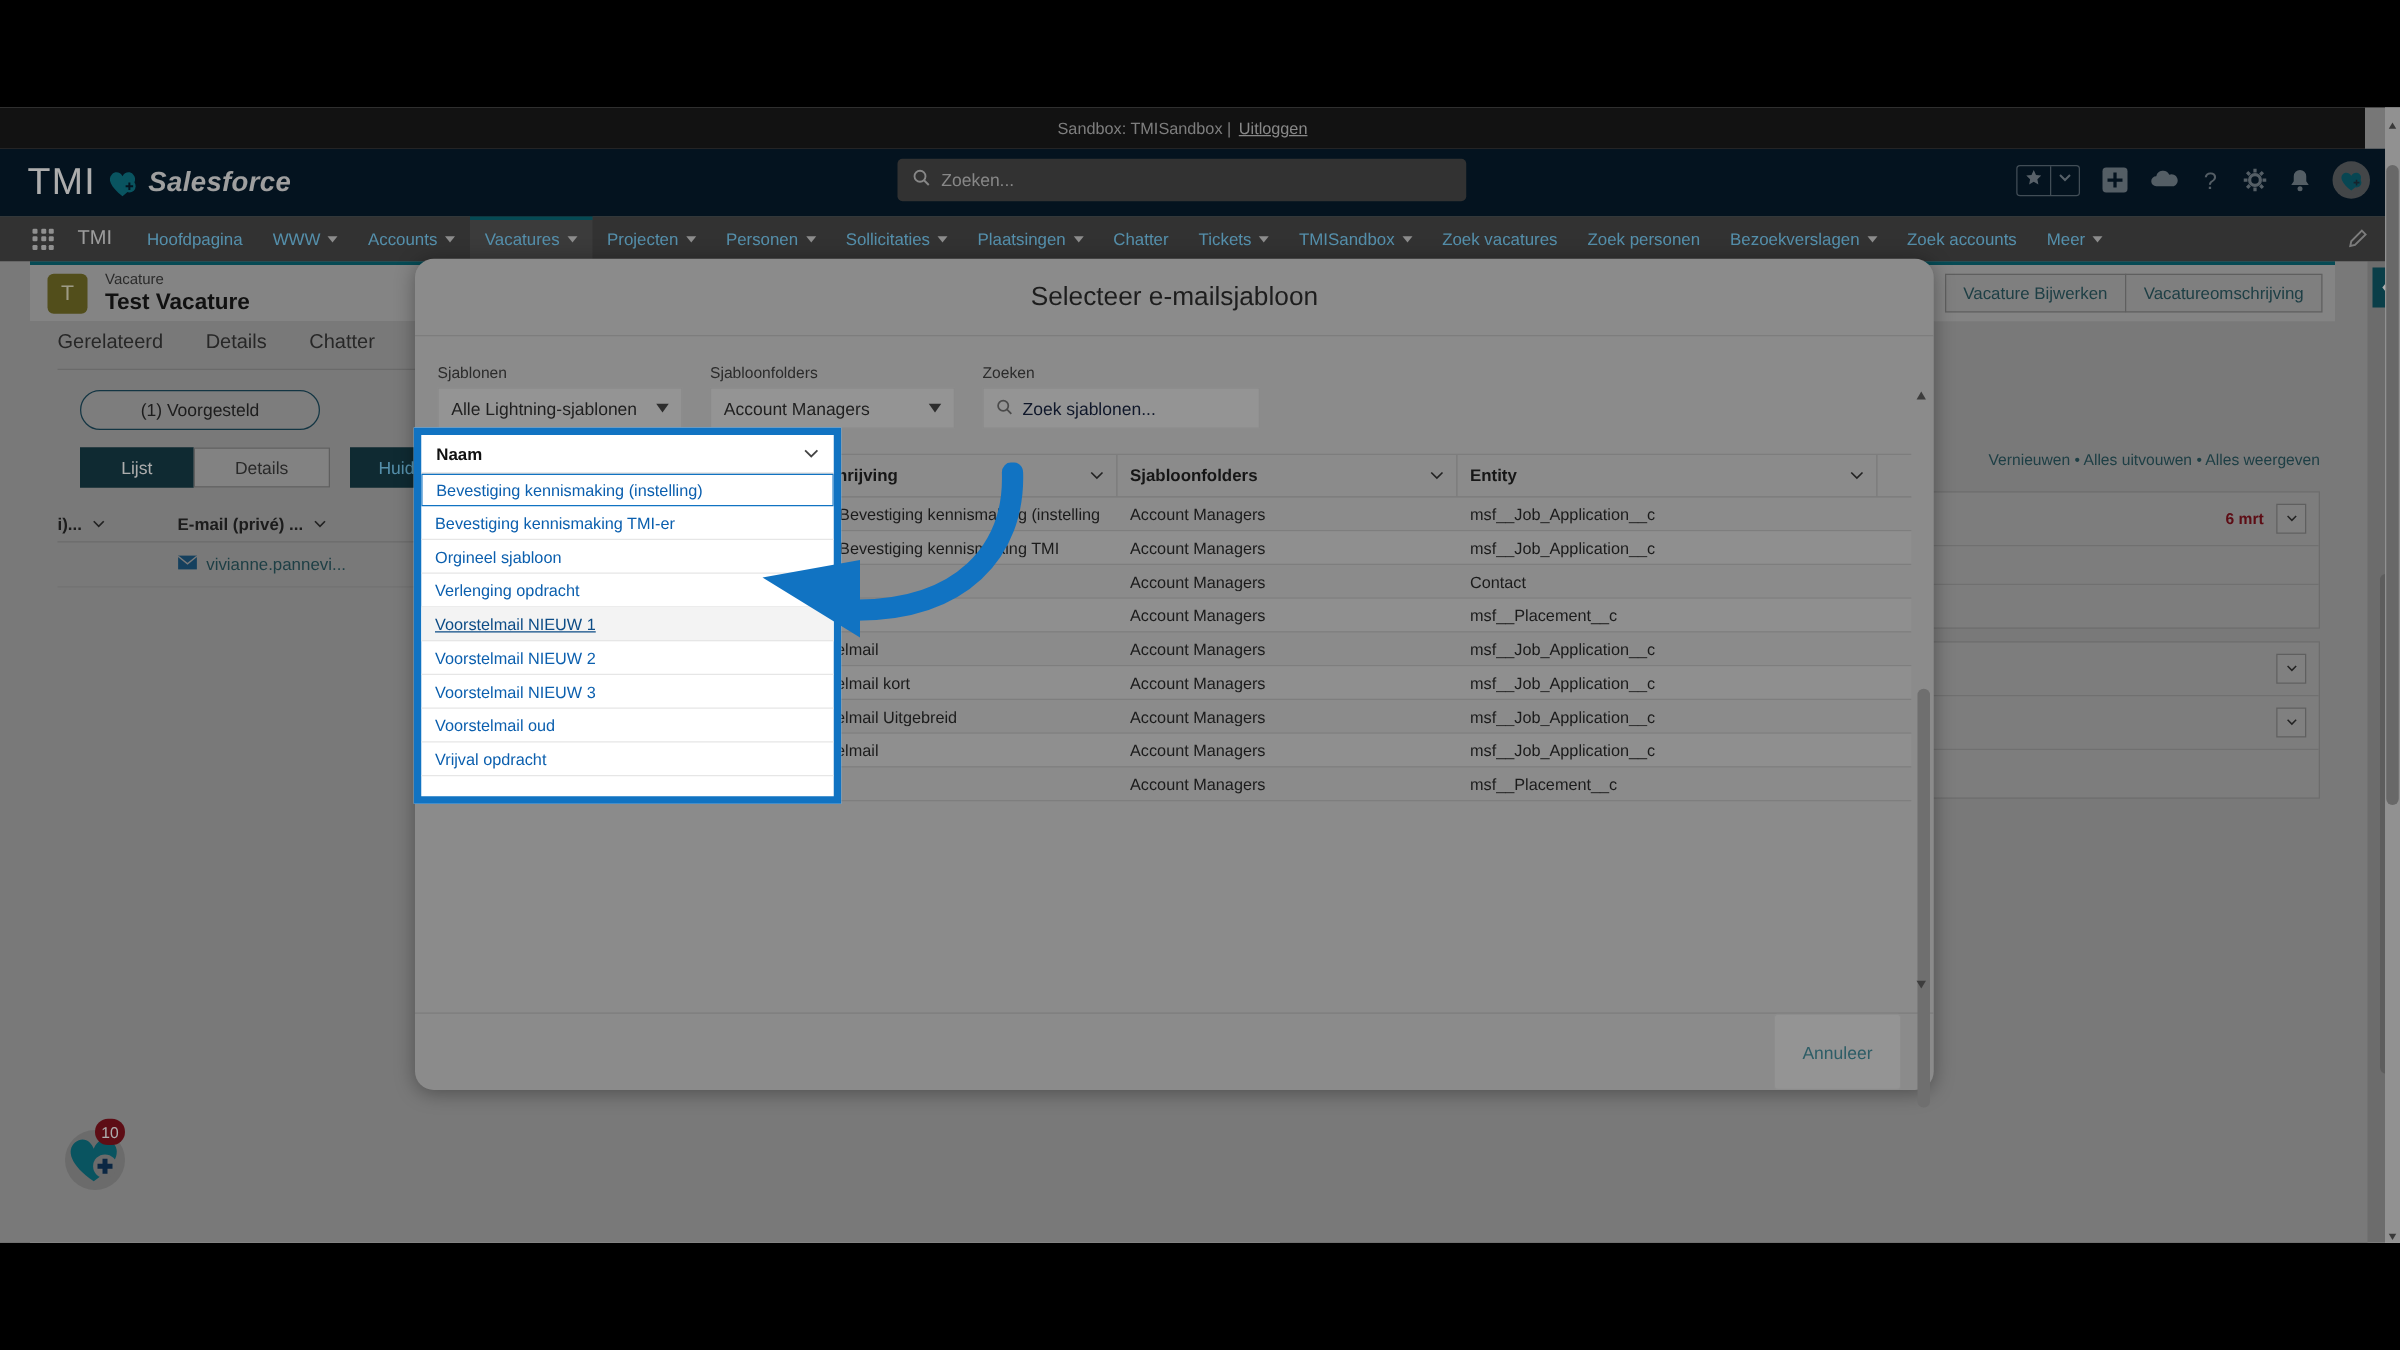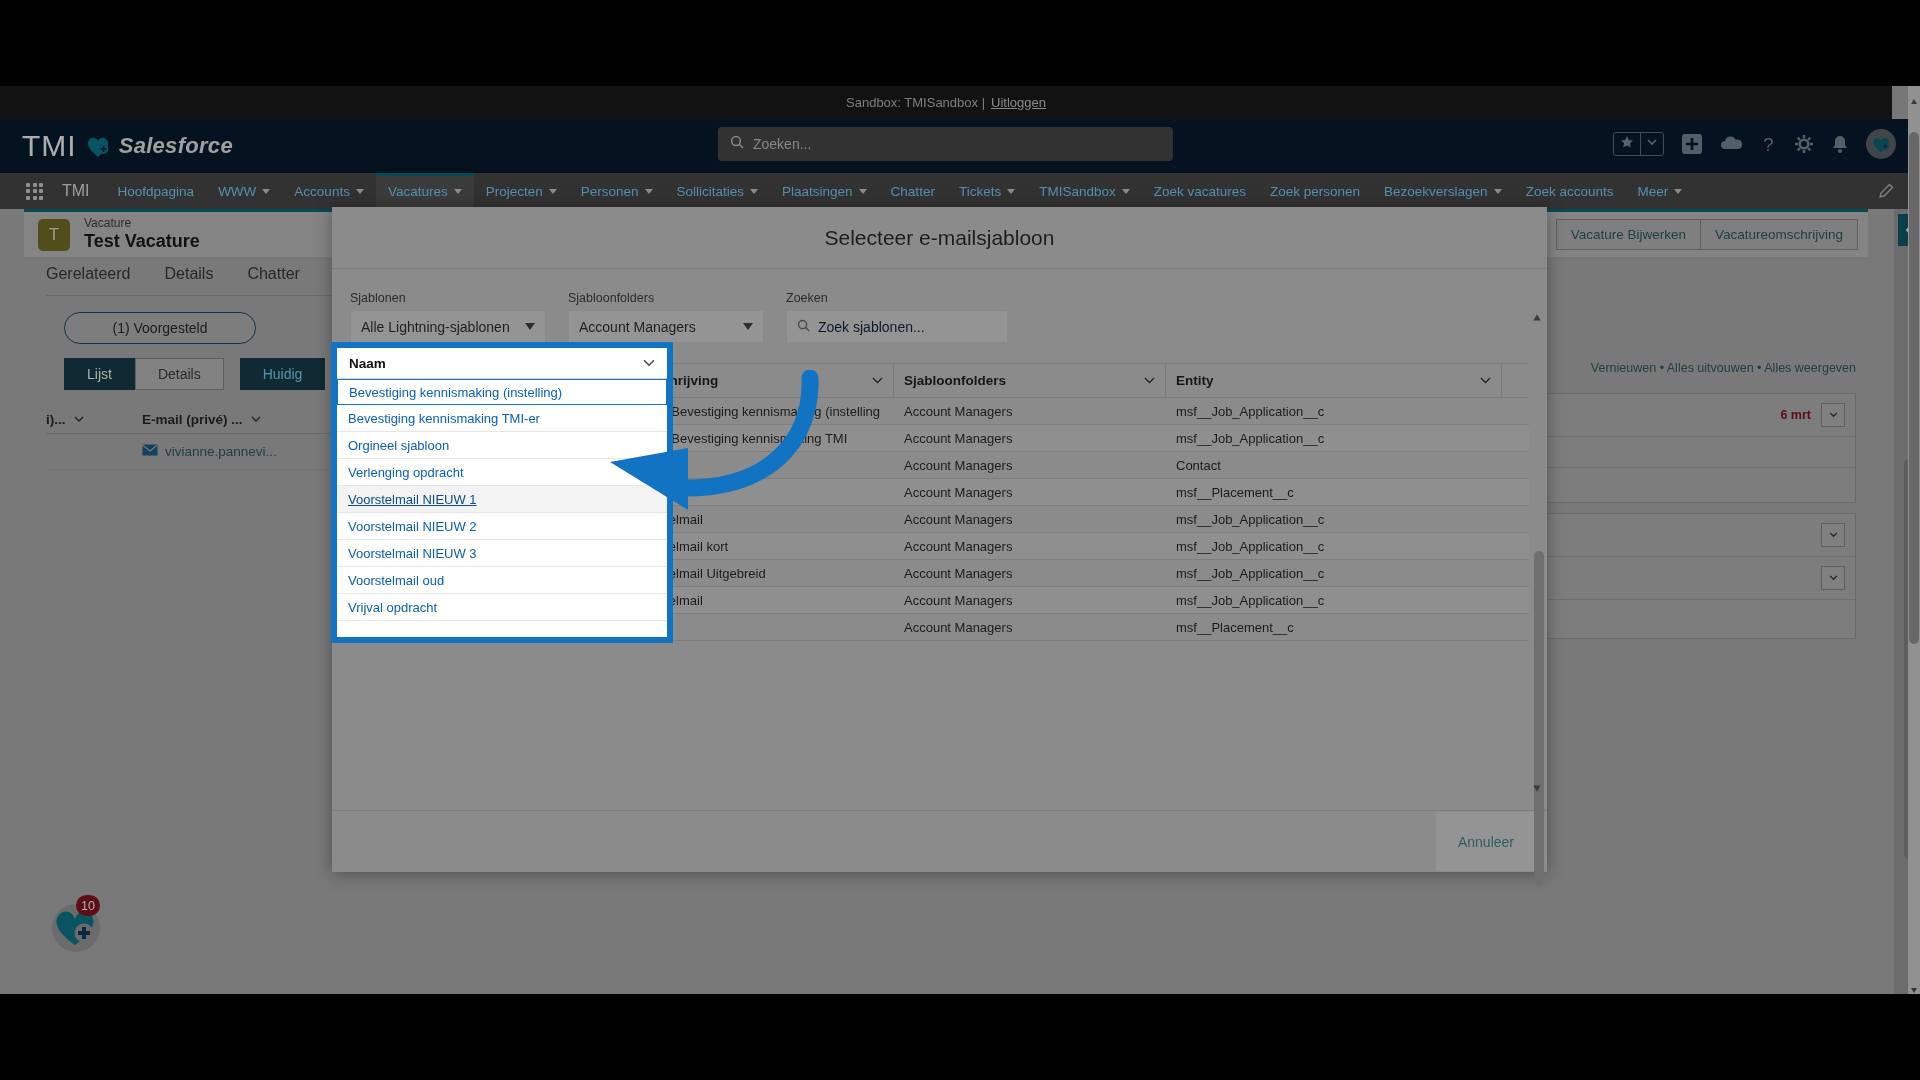--- a/index.html
+++ b/index.html
@@ -128,21 +128,21 @@
   .rec-left { width: 1000px; background: #b3b3b3; padding: 8px 0 0 22px; }
   .tabs { display: flex; gap: 34px; border-bottom: 1px solid #9d9d9d; padding-bottom: 12px; }
   .tab { color: #3a3a3a; font-size: 16px; cursor: pointer; }
   .pill {
     margin: 16px 0 0 18px; width: 192px; height: 32px; border: 1px solid #1d4f63;
     border-radius: 16px; display: flex; align-items: center; justify-content: center;
     color: #2b2b2b; font-size: 14px; background: #b8b8b8;
   }
   .seg { margin: 14px 0 0 18px; display: flex; align-items: center; gap: 16px; }
   .seg-group { display: flex; }
-  .seg-btn { font-size: 14px; padding: 7px 22px; border: 1px solid #8d8d8d; cursor: pointer; }
+  .seg-btn { font-size: 14px; padding: 7px 32px; border: 1px solid #8d8d8d; cursor: pointer; }
   .seg-btn.sel { background: #173f4a; color: #fff; border-color: #173f4a; }
   .seg-btn.unsel { background: #c0c0c0; color: #3d3d3d; }
   .seg-single { background: #173f4a; color: #7dd3fc; border: 1px solid #173f4a; font-size: 14px; padding: 7px 22px; cursor: pointer; }
 
   .mini-table { margin-top: 22px; }
   .mt-head { display: flex; border-bottom: 1px solid #9d9d9d; padding-bottom: 6px; }
   .mt-th { color: #2a2a2a; font-size: 13.5px; font-weight: 700; display: flex; align-items: center; gap: 8px; padding-right: 20px; }
   .mt-row { display: flex; padding: 10px 0; border-bottom: 1px solid #a8a8a8; font-size: 13.5px; }
   .mt-link { color: #2d5d66; }
 
@@ -170,21 +170,21 @@
 
   
   #overlay {
     position: absolute; left: 0; top: 86px; width: 1920px; height: 908px;
     background: rgba(0,0,0,0.32); z-index: 50;
   }
   #modal {
     position: absolute; left: 332px; top: 207px; width: 1215px; height: 665px;
     background: #8b8b8b; z-index: 55;
     box-shadow: 0 2px 16px rgba(0,0,0,.35);
-    display: flex; flex-direction: column;
+    display: flex; flex-direction: column; border-radius: 15px;
   }
   #modal-header {
     height: 62px; display: flex; align-items: center; justify-content: center;
     border-bottom: 1px solid #7d7d7d; position: relative;
   }
   #modal-title { font-size: 21px; color: #1d1d1d; }
   #modal-body { flex: 1; padding: 22px 18px 0 18px; position: relative; }
 
   .filters { display: flex; gap: 22px; align-items: flex-end; }
   .f-group { display: flex; flex-direction: column; gap: 5px; }
@@ -212,21 +212,21 @@
   .tt-row.alt { background: #8f8f8f; }
   .tt-td { font-size: 13px; color: #1b1b1b; padding: 0 10px; overflow: hidden; white-space: nowrap; text-overflow: ellipsis; }
   .tt-td.link { color: #0b5fae; }
   .col-naam { width: 272px; }
   .col-oms  { width: 272px; }
   .col-fold { width: 272px; }
   .col-ent  { width: 336px; }
 
   #modal-footer {
     height: 62px; border-top: 1px solid #7d7d7d; display: flex;
-    justify-content: flex-end; padding-right: 10px;
+    justify-content: flex-end; padding-right: 26px;
   }
   #btn-annuleer {
     border: 1px solid #8d8d8d; background: #949494; color: #2d5d66;
     font-size: 14px; padding: 8px 22px; border-radius: 3px; cursor: pointer;
   }
   #modal-scrollbar {
     position: absolute; right: 3px; top: 282px; width: 10px; height: 335px;
     background: #6f6f6f; border-radius: 5px; z-index: 60;
   }
   .modal-scroll-arrow { position: absolute; right: 3px; width: 12px; height: 12px; z-index: 60; }

